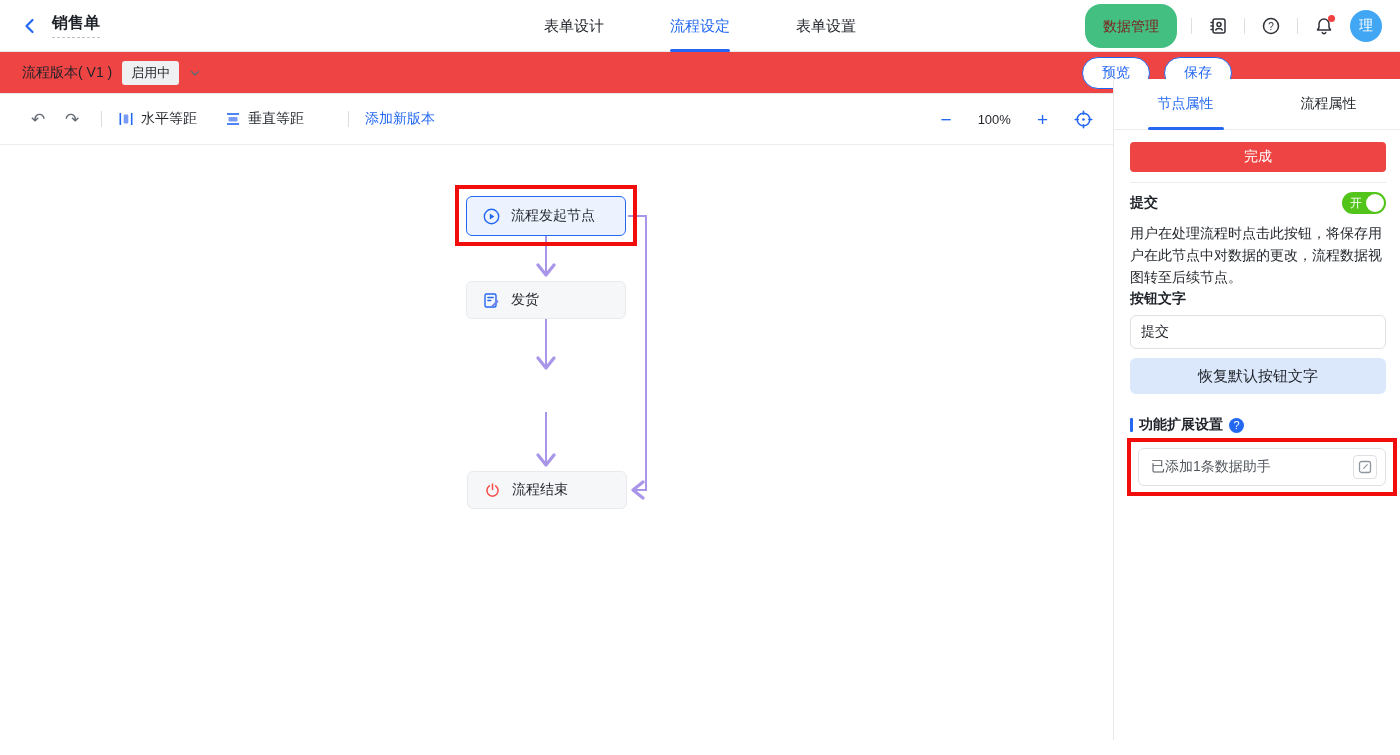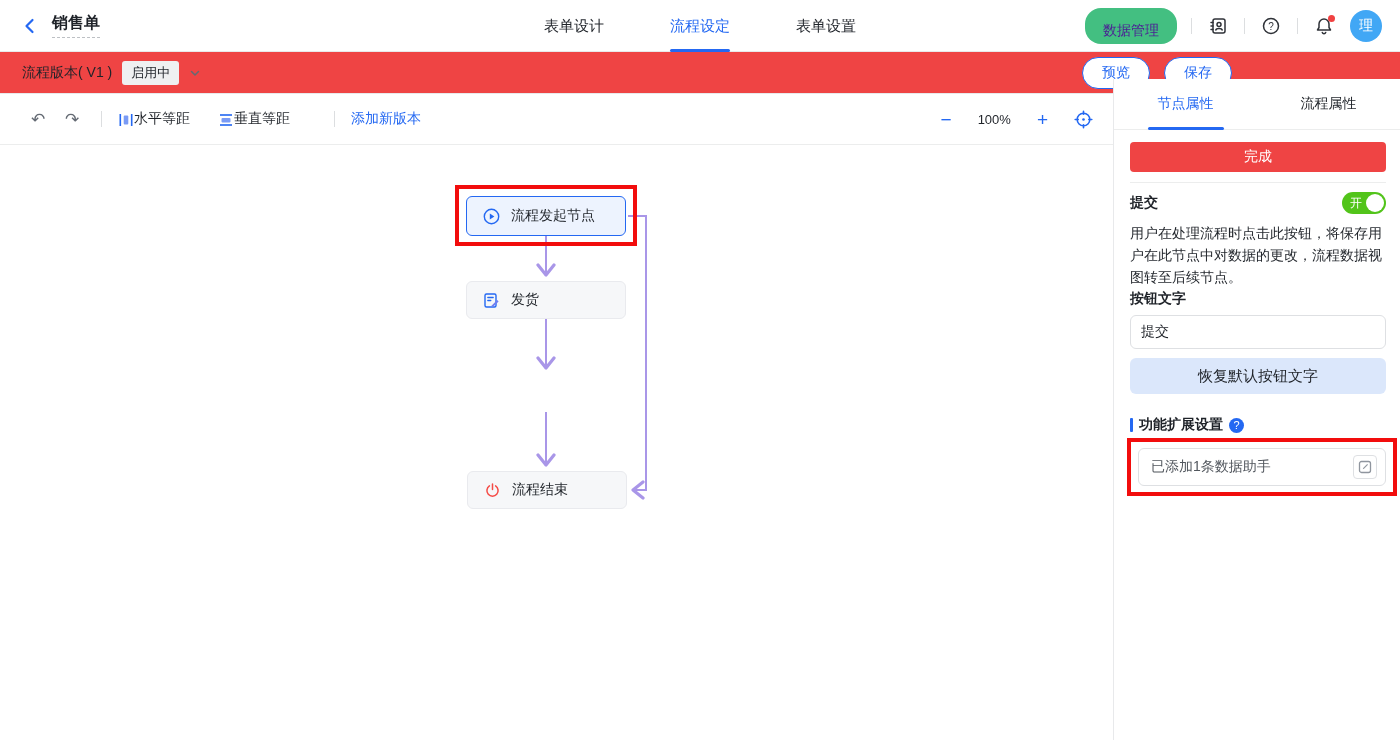--- a/index.html
+++ b/index.html
@@ -10,21 +10,21 @@
   .header { position:absolute; left:0; top:0; width:1400px; height:52px; background:#fff;
     border-bottom:1px solid #e8e9eb; display:flex; align-items:center; }
   .hdr-left { display:flex; align-items:center; gap:12px; padding-left:20px; min-width:300px; }
   .back-btn { width:20px; height:20px; display:flex; align-items:center; justify-content:center; cursor:pointer; }
   .app-title { font-size:16px; font-weight:bold; border-bottom:1px dashed #bdc0c4; padding-bottom:3px; }
   .hdr-tabs { position:absolute; left:0; right:0; top:0; height:52px; display:flex; justify-content:center; gap:66px; pointer-events:none; }
   .hdr-tab { pointer-events:auto; height:52px; display:flex; align-items:center; font-size:15px; cursor:pointer; position:relative; }
   .hdr-tab.active { color:#2468f2; }
   .hdr-tab.active::after { content:""; position:absolute; left:0; right:0; bottom:0; height:3px; background:#2468f2; border-radius:2px; }
   .hdr-right { margin-left:auto; display:flex; align-items:center; gap:14px; padding-right:18px; z-index:2; }
-  .btn-green { height:36px; padding:14px 18px; border:none; border-radius:16px; background:#43bf81; color:#4c1d95;
+  .btn-green { height:44px; padding:14px 18px; border:none; border-radius:16px; background:#43bf81; color:#7f1d1d;
     font-size:14px; cursor:pointer; font-family:inherit; }
   .vdiv { width:1px; height:16px; background:#dcdee0; }
   .hdr-icon { width:24px; height:24px; display:flex; align-items:center; justify-content:center; cursor:pointer; position:relative; }
   .bell-dot { position:absolute; top:1px; right:1px; width:7px; height:7px; background:#f04141; border-radius:50%; }
   .avatar { width:32px; height:32px; border-radius:50%; background:#41a7f5; color:#fff; display:flex;
     align-items:center; justify-content:center; font-size:14px; cursor:pointer; }
 
   
   .version-bar { position:absolute; left:0; top:52px; width:1400px; height:42px; background:#ef4444;
     border-bottom:1px solid #e8e9eb; display:flex; align-items:center; }
@@ -32,21 +32,21 @@
   .badge { background:#eff0f1; border-radius:3px; padding:3px 9px; font-size:13px; color:#1f2329; }
   .ver-right { margin-left:auto; display:flex; align-items:center; gap:14px; padding-right:168px; }
   .btn-outline { height:32px; width:68px; border:1px solid #2468f2; color:#2468f2; background:#fff;
     border-radius:16px; font-size:14px; cursor:pointer; font-family:inherit; }
 
   
   .canvas-col { position:absolute; left:0; top:94px; width:1113px; height:661px; background:#fff; }
   .canvas-toolbar { position:absolute; left:0; top:0; width:100%; height:51px; display:flex; align-items:center;
     border-bottom:1px solid #eceded; padding:0 20px 0 25px; gap:0; background:#fff; z-index:3; }
   .tb-icon-btn { color:#646a73; font-size:17px; cursor:pointer; width:26px; text-align:center; }
-  .tb-group { display:flex; align-items:flex-end; cursor:pointer; margin-right:28px; }
+  .tb-group { display:flex; align-items:center; gap:7px; cursor:pointer; margin-right:28px; }
   .tb-label { font-size:14px; color:#1f2329; }
   .tb-link { color:#2468f2; font-size:14px; cursor:pointer; }
   .tb-div { width:1px; height:16px; background:#dcdee0; margin:0 16px; }
   .zoom-ctrls { margin-left:auto; display:flex; align-items:center; gap:26px; }
   .zoom-btn { color:#2468f2; font-size:19px; cursor:pointer; line-height:1; }
   .zoom-val { font-size:13px; color:#1f2329; }
 
   
   .flow-node { position:absolute; width:160px; height:38px; border-radius:6px; background:#f6f7f9;
     border:1px solid #e9eaee; display:flex; align-items:center; gap:11px; padding-left:16px; cursor:pointer; font-size:14px; }

